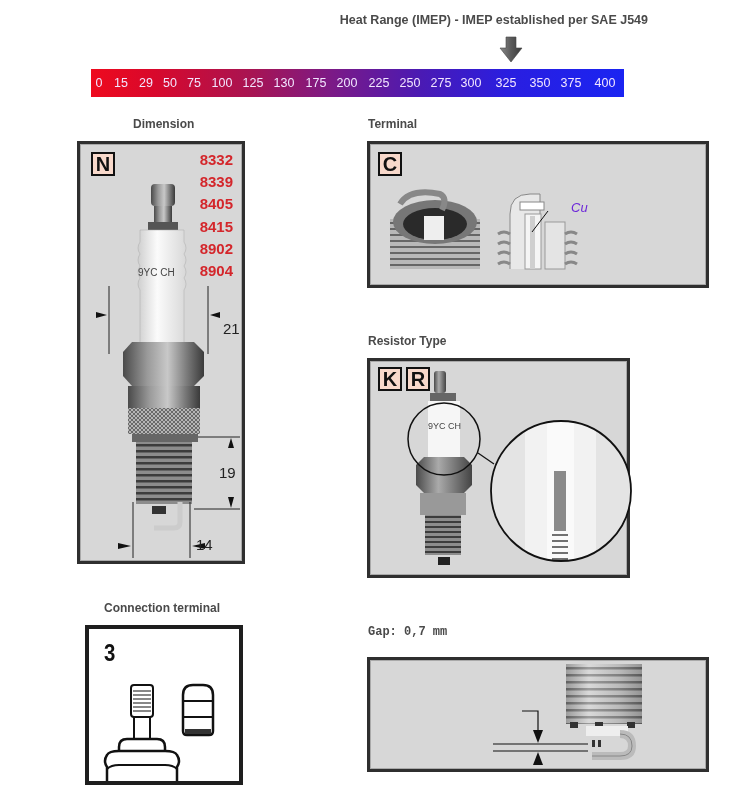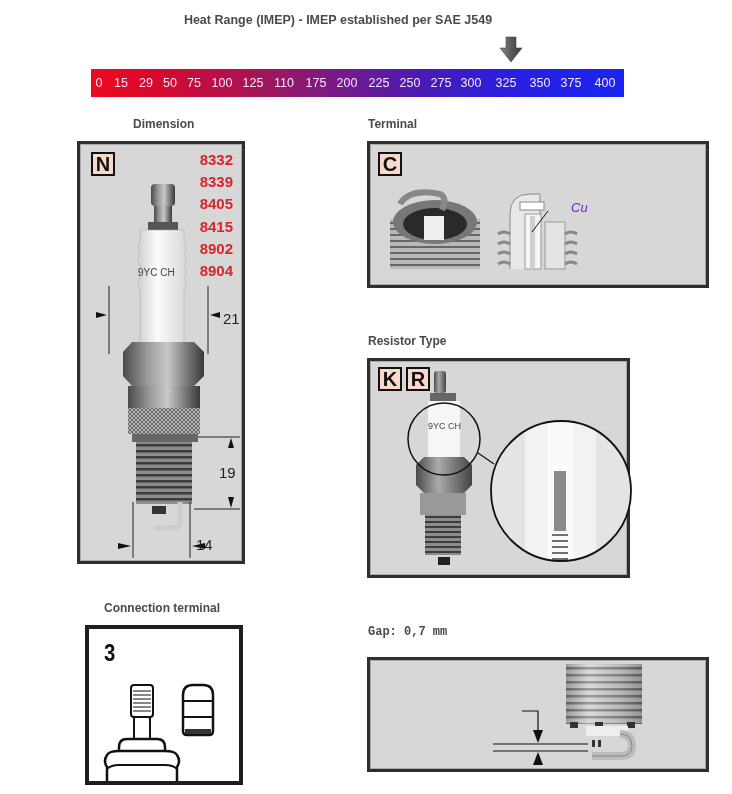--- a/index.html
+++ b/index.html
@@ -1,19 +1,19 @@
 <!DOCTYPE html>
 <html><head>
 <meta charset="utf-8">
 <style>
   * { box-sizing: border-box; margin: 0; padding: 0; }
   html, body { width: 732px; height: 794px; background: #ffffff; overflow: hidden; }
   body { position: relative; font-family: "Liberation Sans", "DejaVu Sans", sans-serif; color: #444; }
 
-  .title { position: absolute; top: 13px; left: 0; width: 648px; padding-left: 28px; text-align: center; font-size: 12.5px; font-weight: bold; color: #4a4a4a; }
+  .title { position: absolute; top: 13px; left: 0; width: 648px; padding-left: 28px; text-align: right; font-size: 12.5px; font-weight: bold; color: #4a4a4a; }
   .arrow { position: absolute; left: 499px; top: 37px; width: 24px; height: 26px; }
 
   .scale { position: absolute; left: 91px; top: 69px; width: 533px; height: 28px;
            background: linear-gradient(to right, #ee0a1e 0%, #d8082c 12%, #a81452 30%, #7c1a86 45%, #4a1ab4 62%, #2a1ee0 78%, #1a24f2 100%);
            display: flex; align-items: center; }
   .scale span { position: absolute; top: 7px; font-size: 12.5px; color: #f2e6ff; transform: translateX(-50%); white-space: nowrap; }
 
   .label { position: absolute; font-size: 12px; font-weight: bold; color: #4a4a4a; }
 
   .panel { position: absolute; background: #d7d7d7; border: 3px solid #2f2f2f; box-shadow: inset 0 0 0 1px #a9a9a9; }
@@ -42,21 +42,21 @@
 </svg>
 
 <div class="scale">
   <span style="left:8px">0</span>
   <span style="left:30px">15</span>
   <span style="left:55px">29</span>
   <span style="left:79px">50</span>
   <span style="left:103px">75</span>
   <span style="left:131px">100</span>
   <span style="left:162px">125</span>
-  <span style="left:193px">110</span>
+  <span style="left:193px">130</span>
   <span style="left:225px">175</span>
   <span style="left:256px">200</span>
   <span style="left:288px">225</span>
   <span style="left:319px">250</span>
   <span style="left:350px">275</span>
   <span style="left:380px">300</span>
   <span style="left:415px">325</span>
   <span style="left:449px">350</span>
   <span style="left:480px">375</span>
   <span style="left:514px">400</span>
@@ -123,21 +123,21 @@
     <line x1="118" y1="293" x2="160" y2="293" stroke="#222" stroke-width="1"></line>
     <line x1="114" y1="365" x2="160" y2="365" stroke="#222" stroke-width="1"></line>
     <path d="M148 304 L151 294 L154 304 Z" fill="#111"></path>
     <path d="M148 353 L151 364 L154 353 Z" fill="#111"></path>
 
     <line x1="53" y1="358" x2="53" y2="414" stroke="#222" stroke-width="1"></line>
     <line x1="110" y1="358" x2="110" y2="414" stroke="#222" stroke-width="1"></line>
     <path d="M38 399 L51 402 L38 405 Z" fill="#111"></path>
     <path d="M125 399 L112 402 L125 405 Z" fill="#111"></path>
   </svg>
-  <div class="dim" style="left:143px; top:166px;">21</div>
+  <div class="dim" style="left:143px; top:176px;">21</div>
   <div class="dim" style="left:139px; top:320px;">19</div>
   <div class="dim" style="left:71px; top:392px;margin-left:45px;">14</div>
 </div>
 
 <div class="label" style="left:368px; top:117px;">Terminal</div>
 <div class="panel" style="left:367px; top:141px; width:342px; height:147px;">
   <div class="code" style="left:8px;">C</div>
   <svg style="left:0; top:0;" width="336" height="141" viewBox="0 0 336 141">
     <defs>
       <pattern id="thread2" width="6" height="6" patternUnits="userSpaceOnUse">

